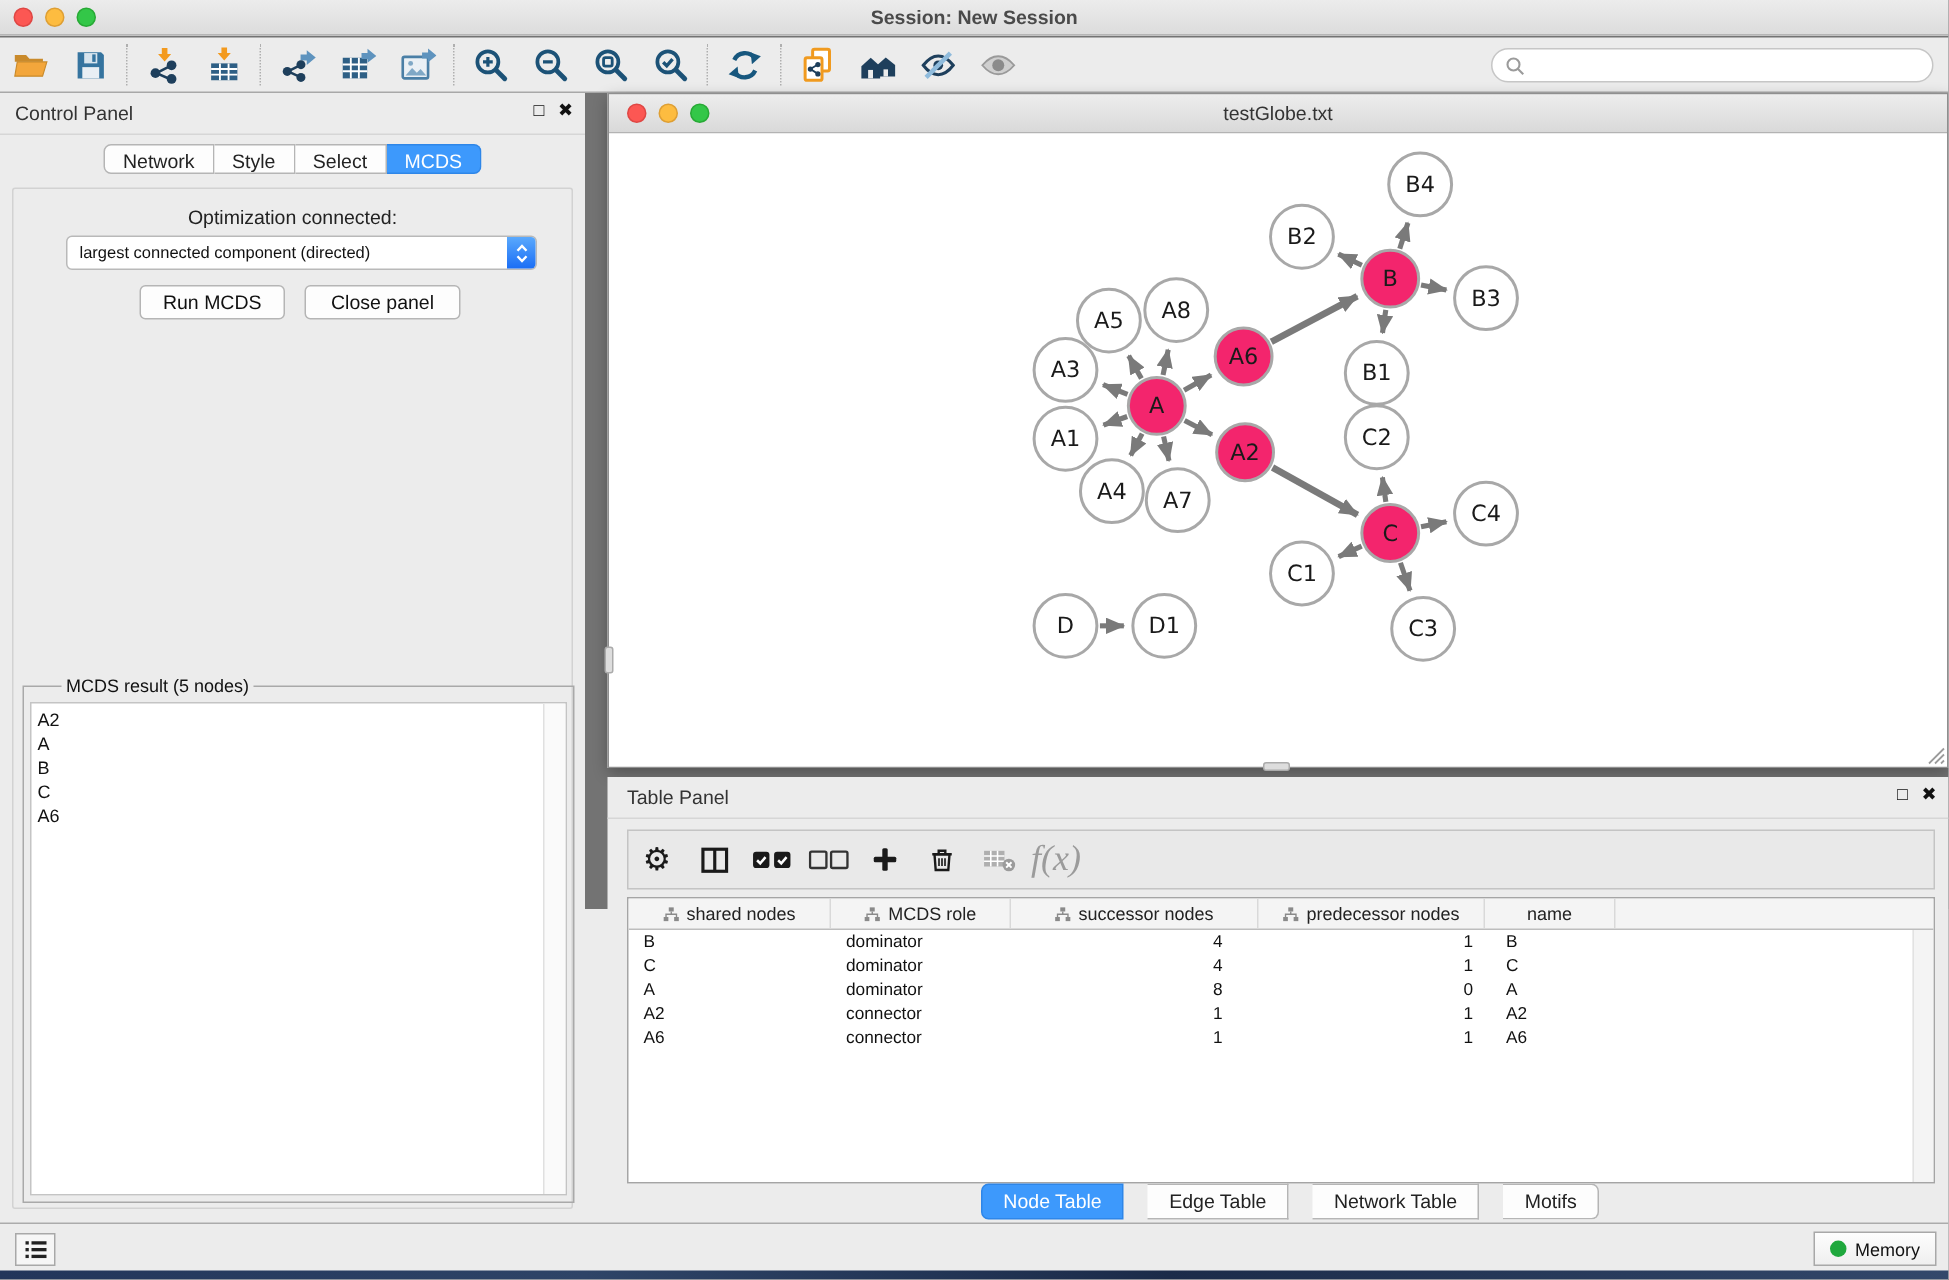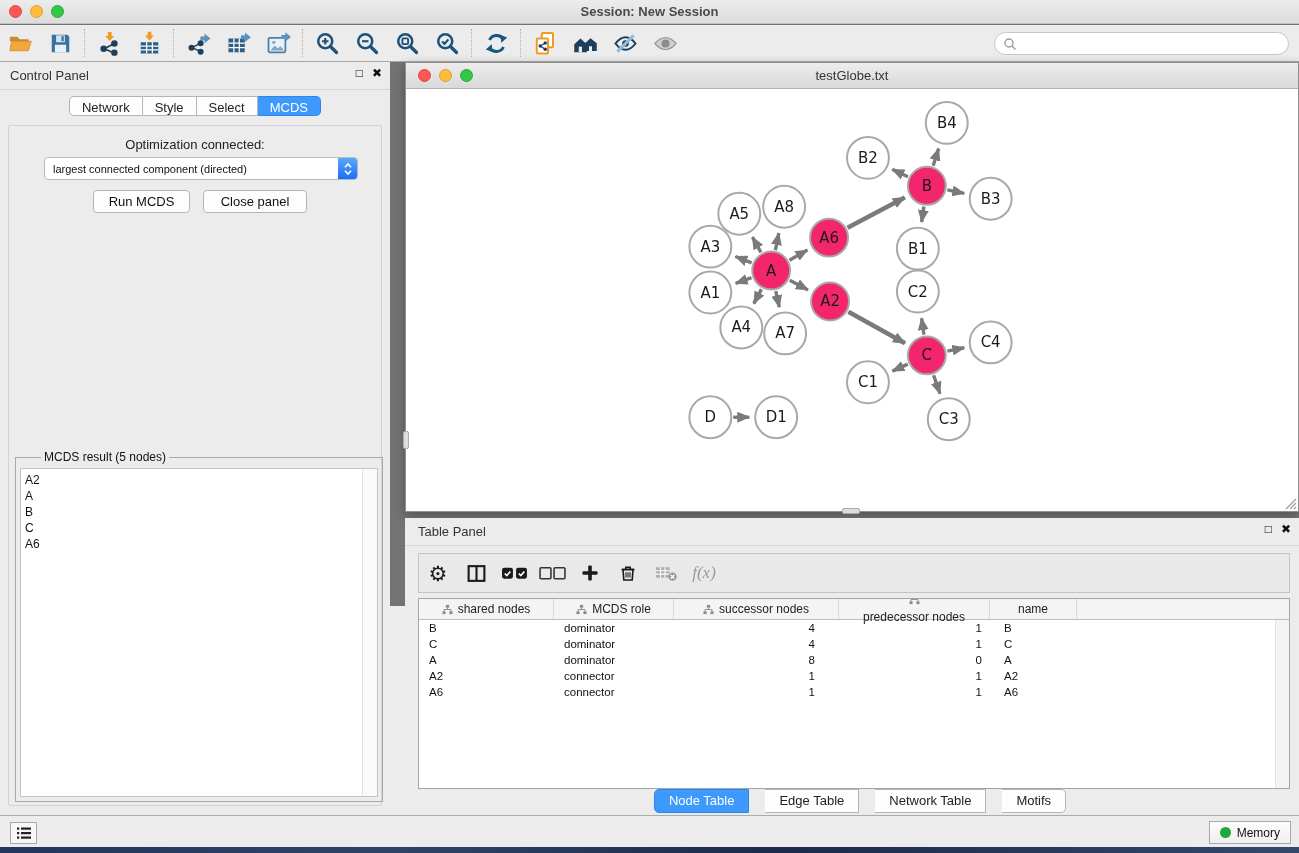--- a/index.html
+++ b/index.html
@@ -83,21 +83,21 @@
   #nub-left { left:-3px; top:368px; width:6px; height:18px; }
   #nub-bottom { left:436px; bottom:-3px; width:18px; height:6px; }
   #resize-grip { position:absolute; right:1px; bottom:1px; width:14px; height:14px; }
 
   
   #table-panel { position:absolute; left:405px; top:518px; width:894px; height:297px; background:#ECECEC; }
   #tp-toolbar { position:absolute; left:13px; top:35px; width:872px; height:40px;
     background:#E9E9E9; border:1px solid #C4C4C4; display:flex; align-items:center; gap:0; }
   .tp-btn { height:34px; min-width:38px; display:flex; align-items:center; justify-content:center; }
   .tp-gear { font-size:21px; color:#1a1a1a; line-height:1; }
-  .tp-fx { font-family:"Liberation Serif",serif; font-style:italic; font-size:17px; color:#9B9B9B; }
+  .tp-fx { font-family:"Liberation Serif",serif; font-style:italic; font-size:24px; color:#9B9B9B; }
 
   #tp-table { position:absolute; left:13px; top:80px; width:872px; height:191px;
     background:#fff; border:1px solid #A5A5A5; overflow:hidden; }
   #tp-head { display:flex; height:21px; background:#F4F4F4; border-bottom:1px solid #BDBDBD; }
   .th { display:flex; align-items:center; justify-content:center; gap:5px; font-size:12px; color:#222;
     border-right:1px solid #D9D9D9; height:100%; }
   .th svg { width:11px; height:11px; }
   .tr { display:flex; height:16px; }
   .td { font-size:11.5px; line-height:16px; color:#111; white-space:nowrap; overflow:hidden; }
   .td.left { padding-left:10px; text-align:left; }
@@ -528,21 +528,21 @@
             <span style="width: 11px; height: 11px; display: inline-flex;">
               <svg viewBox="0 0 12 12">
                 <rect x="4.2" y="1" width="3.6" height="3" fill="#8A8A8A"></rect>
                 <rect x="0.5" y="8" width="3.4" height="3" fill="#8A8A8A"></rect>
                 <rect x="8.1" y="8" width="3.4" height="3" fill="#8A8A8A"></rect>
                 <path d="M6 4v2M2.2 8V6h7.6v2" stroke="#8A8A8A" fill="none"></path>
               </svg>
             </span>
             <span>successor nodes</span>
           </div>
-          <div class="th" style="width: 151px; flex-direction: column;">
+          <div class="th" style="width: 151px;">
             <span style="width: 11px; height: 11px; display: inline-flex;">
               <svg viewBox="0 0 12 12">
                 <rect x="4.2" y="1" width="3.6" height="3" fill="#8A8A8A"></rect>
                 <rect x="0.5" y="8" width="3.4" height="3" fill="#8A8A8A"></rect>
                 <rect x="8.1" y="8" width="3.4" height="3" fill="#8A8A8A"></rect>
                 <path d="M6 4v2M2.2 8V6h7.6v2" stroke="#8A8A8A" fill="none"></path>
               </svg>
             </span>
             <span>predecessor nodes</span>
           </div>

